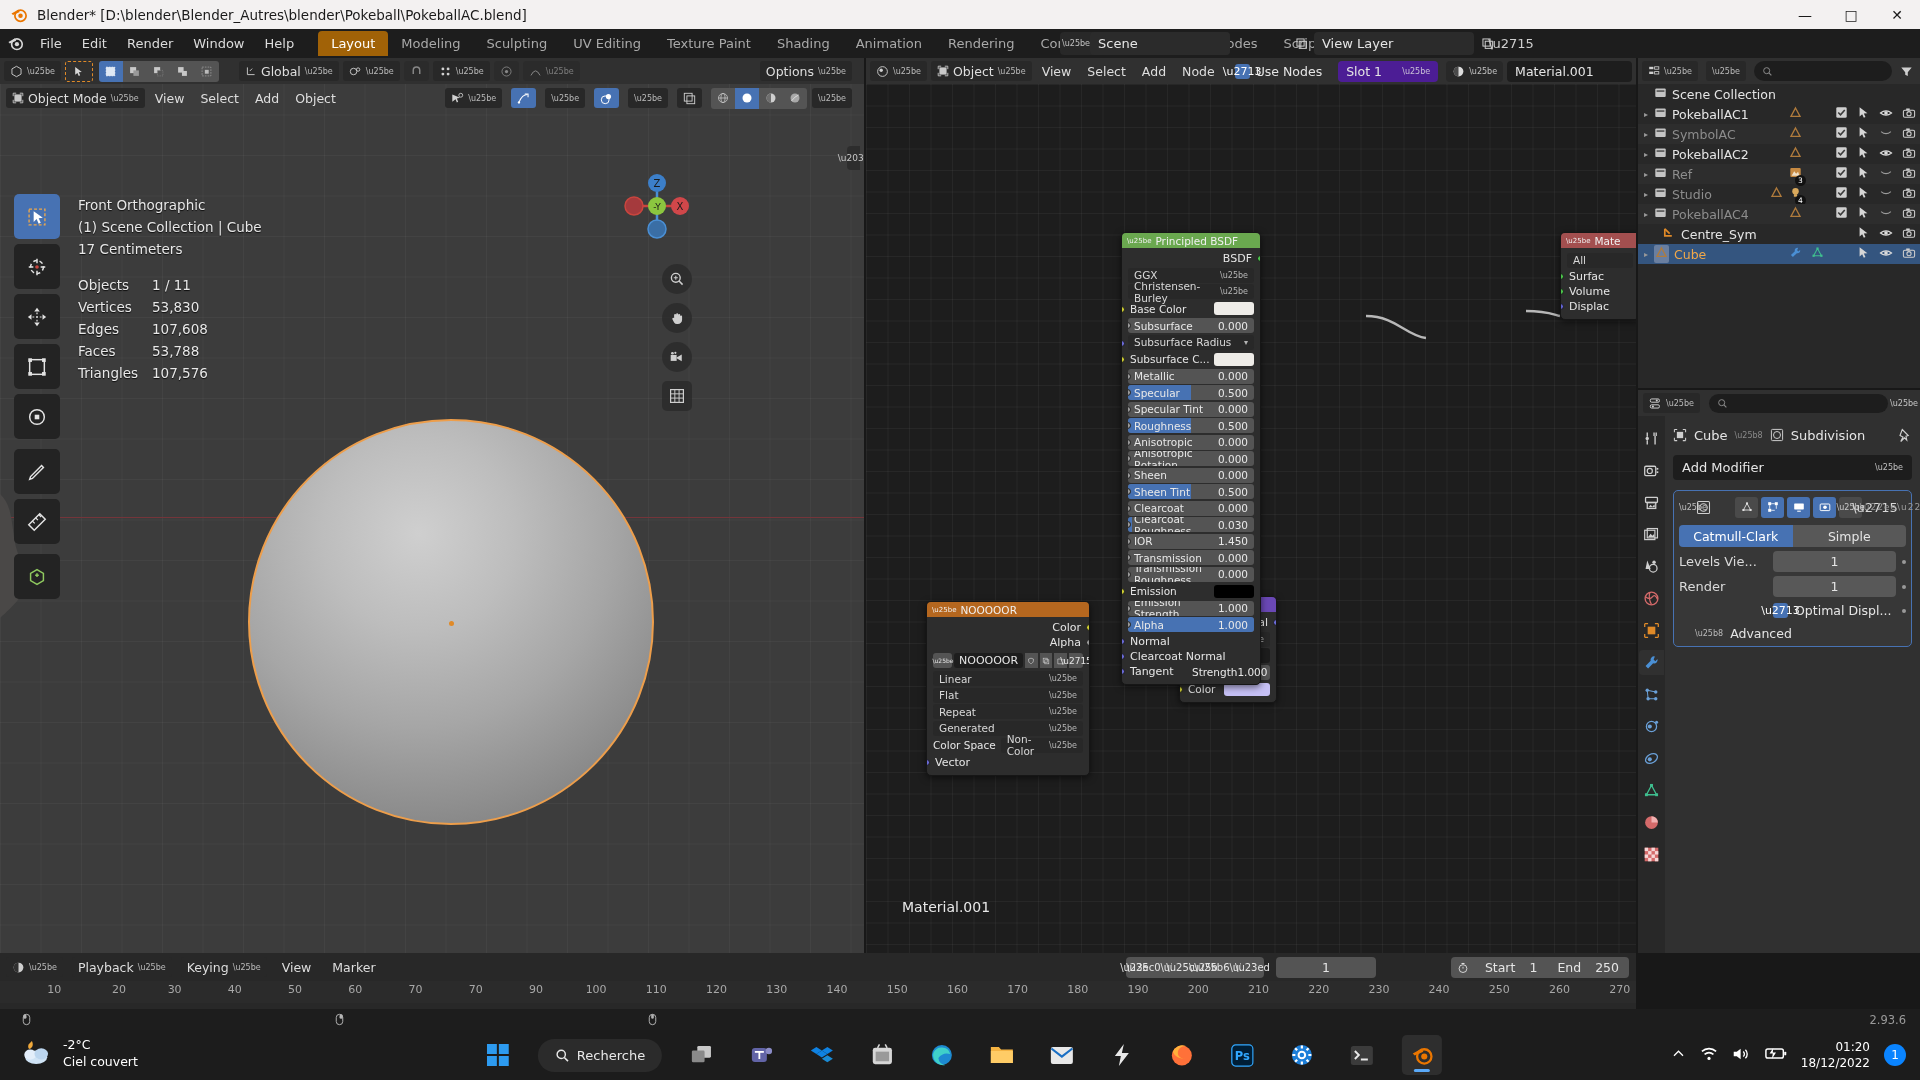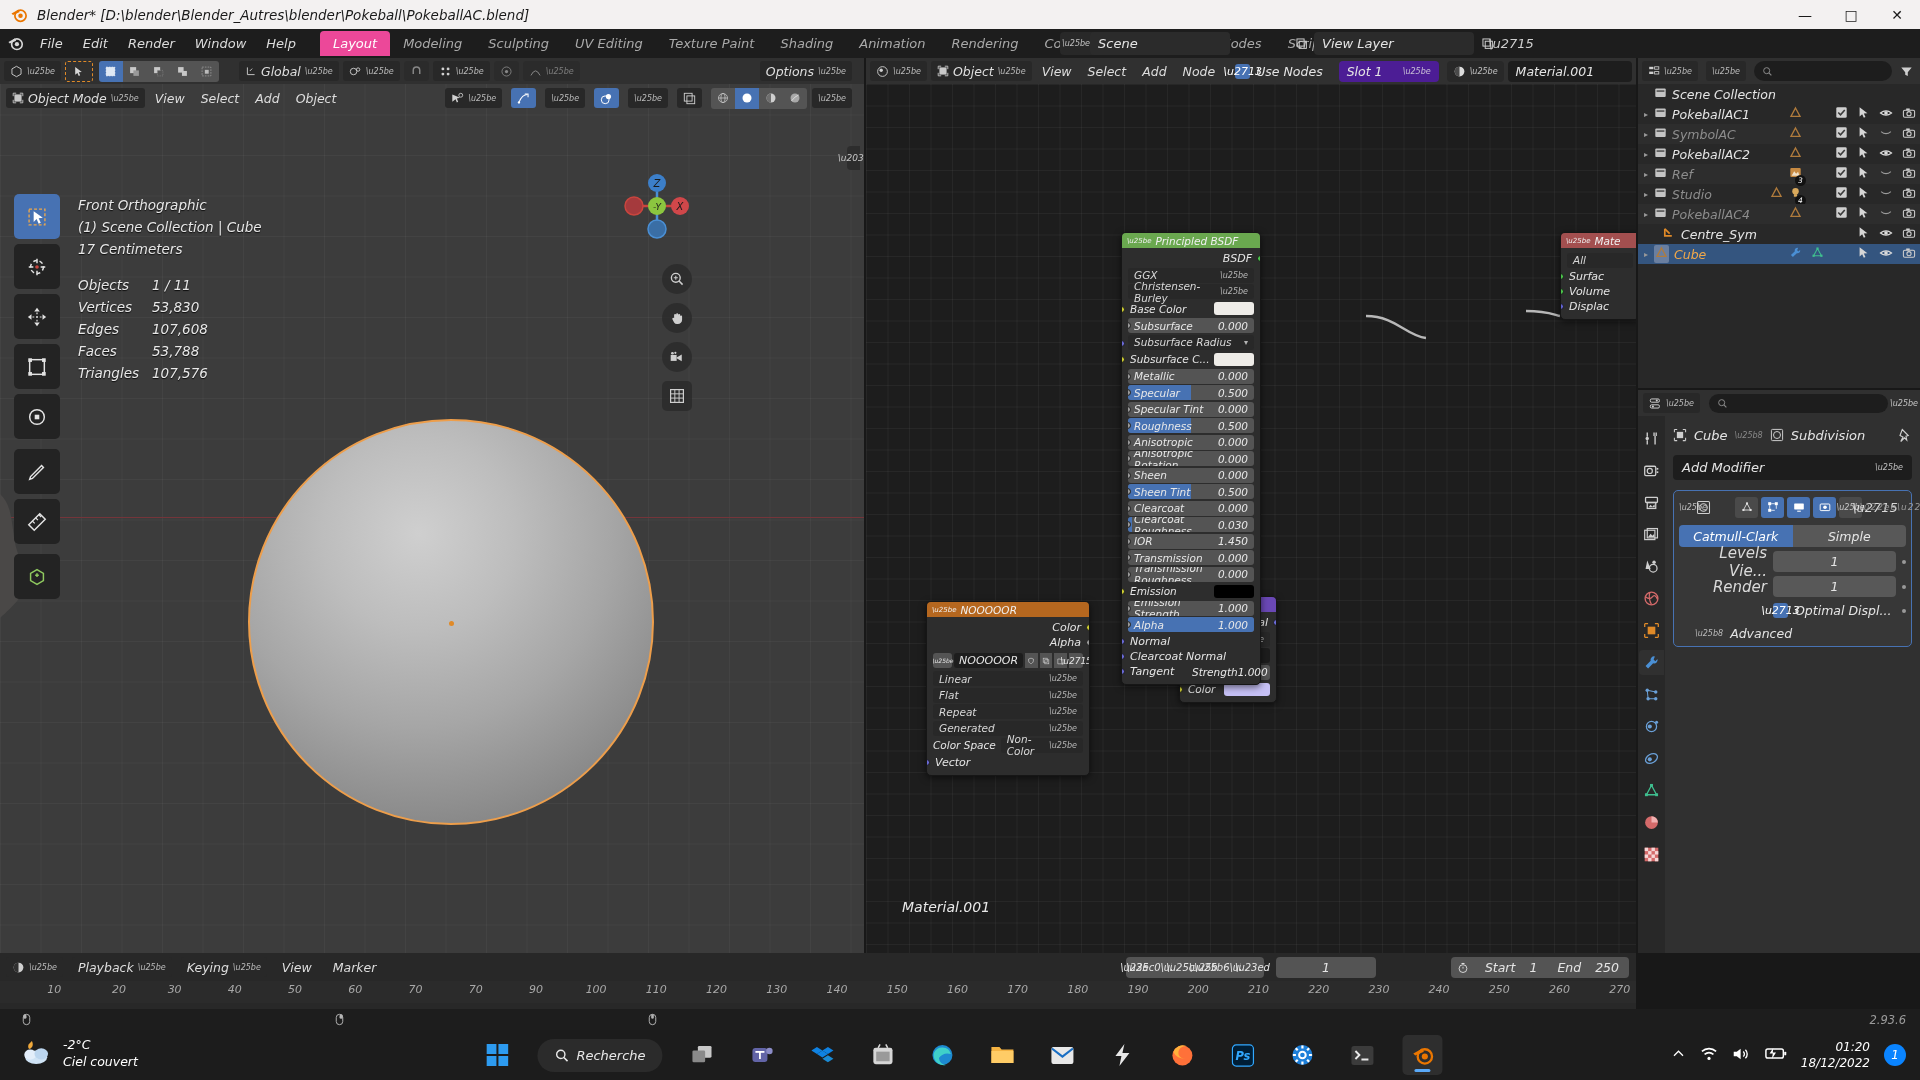--- a/index.html
+++ b/index.html
@@ -1,18 +1,18 @@
 <!DOCTYPE html>
 <html><head>
 <meta charset="utf-8">
 <style>
   * { box-sizing: border-box; margin:0; padding:0; }
   html,body { width:1920px; height:1080px; overflow:hidden; background:#1d1d1d;
     font-family:"DejaVu Sans","Liberation Sans",sans-serif; font-size:13px; color:#e5e5e5; }
-  #app { position:relative; width:1920px; height:996px;font-style:italic; }
+  #app { position:relative; width:1920px; height:996px; }
 
   
   .winbar { position:absolute; left:0; top:0; width:1920px; height:29px; background:#f3f1f1;
     display:flex; align-items:center; color:#1a1a1a; font-size:13.5px; }
   .winbar .logo { width:26px; height:26px; margin-left:6px; display:flex; align-items:center; justify-content:center; }
   .winbar .title { margin-left:5px; white-space:nowrap; }
   .wbtns { position:absolute; right:0; top:0; height:29px; display:flex; }
   .wbtn { width:46px; height:29px; display:flex; align-items:center; justify-content:center;
     color:#1a1a1a; font-size:14px; }
 
@@ -20,21 +20,21 @@
   .blender { position:absolute; left:0; top:29px; width:1920px; height:1001px; background:#181818; }
 
   
   .topbar { position:absolute; left:0; top:0; width:1920px; height:29px; background:#1d1d1d;
     display:flex; align-items:center; }
   .bicon { width:30px; height:29px; display:flex; align-items:center; justify-content:center; }
   .menu { display:flex; align-items:center; height:29px; }
   .menu span { padding:0 10px; line-height:29px; font-size:13px; color:#dcdcdc; }
   .wstabs { display:flex; align-items:center; height:29px; margin-left:14px; }
   .wstab { padding:0 13px; height:25px; line-height:25px; font-size:13px; color:#a9a9a9; border-radius:4px 4px 0 0; }
-  .wstab.active { background:#ec4899; color:#fff; }
+  .wstab.active { background:#a16207; color:#fff; }
   .wsplus { padding:0 11px; color:#bdbdbd; font-size:15px; line-height:29px; }
   .scenebox { position:absolute; right:690px; top:3px; height:23px; display:flex; align-items:center;
     background:#282828; border-radius:4px; }
   .scenebox .fld { background:#2b2b2b; height:23px; min-width:140px; display:flex; align-items:center;
     padding:0 8px; border-radius:4px; font-size:13px; }
   .vlbox { position:absolute; right:398px; top:3px; height:23px; display:flex; align-items:center; }
 
   
   .panel { position:absolute; background:#303030; }
   .phead { height:26px; background:#303030; display:flex; align-items:center; padding:0 4px; }
@@ -137,21 +137,21 @@
     align-items:center; justify-content:space-between; padding:0 9px; font-size:13px; }
   .modbox { margin-top:10px; border:1px solid #4772b3; border-radius:5px; background:#373737; padding:5px; }
   .modhead { display:flex; align-items:center; gap:3px; height:22px; }
   .mbtn { width:23px; height:21px; border-radius:3px; background:#4a4a4a; display:flex;
     align-items:center; justify-content:center; }
   .mbtn.on { background:#4772b3; }
   .segrow { display:flex; margin-top:7px; height:22px; border-radius:4px; overflow:hidden; }
   .seg { flex:1; display:flex; align-items:center; justify-content:center; background:#585858; font-size:12.5px; }
   .seg.on { background:#4772b3; color:#fff; }
   .fldrow { display:flex; align-items:center; margin-top:4px; height:21px; gap:6px; }
-  .fldrow .lab { width:88px; text-align:right; font-size:15px; color:#dadada; }
+  .fldrow .lab { width:88px; text-align:left; font-size:13px; color:#dadada; }
   .fldrow .fld { flex:1; height:21px; background:#585858; border-radius:4px; display:flex;
     align-items:center; justify-content:center; font-size:12.5px; }
   .dot { width:4px; height:4px; border-radius:50%; background:#999; }
   .ckrow { display:flex; align-items:center; margin-top:6px; gap:7px; padding-left:94px; }
   .ck { width:15px; height:15px; border-radius:3px; background:#4772b3; color:#fff; font-size:11px;
     display:flex; align-items:center; justify-content:center; }
   .adv { display:flex; align-items:center; gap:7px; margin-top:8px; padding-left:16px; font-size:12.5px; }
 
   
   #timeline { left:0; top:924px; width:1636px; height:56px; background:#282828; }

